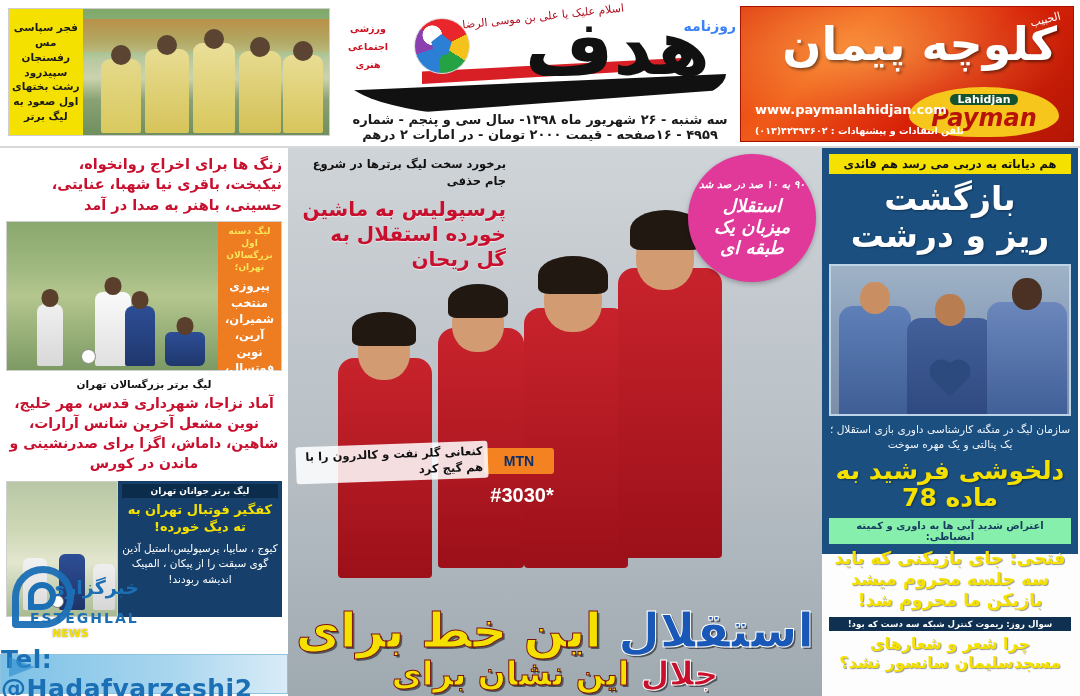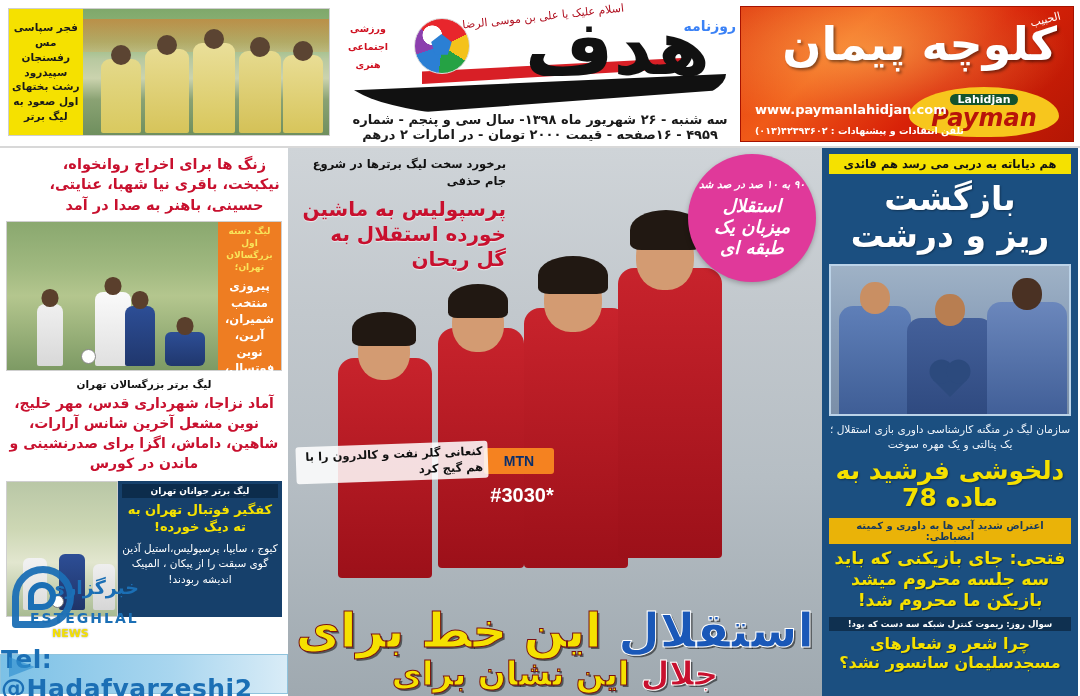--- a/index.html
+++ b/index.html
@@ -219,21 +219,21 @@
   .body-area {
     position: absolute;
     top: 148px; left: 0;
     width: 1080px; height: 548px;
   }
 
   
   .col-right {
     position: absolute;
     right: 0; top: 0;
-    width: 258px; height: 548px;
+    width: 258px; height: 406px;
     background: #1b4f80;
     border-right: 2px solid #ffffff;
     padding: 6px 7px;
   }
   .kicker-yellow {
     background: #f5e100;
     color: #111;
     font-size: 11.5px;
     font-weight: bold;
     text-align: center;
@@ -289,21 +289,21 @@
     color: #f5e100;
     font-size: 25px;
     font-weight: bold;
     text-align: center;
     line-height: 1.1;
     direction: rtl;
     margin-top: 4px;
     text-shadow: 1px 1px 2px rgba(0,0,0,.4);
   }
   .kicker-white-bar {
-    background: #eab308;
+    background: #86efac;
     color: #16395e;
     font-size: 10px;
     font-weight: bold;
     text-align: center;
     padding: 2px 3px;
     direction: rtl;
     margin-top: 6px;
   }
   .headline-yellow-mid {
     color: #f5e100;
@@ -436,21 +436,20 @@
     left: 0; top: 0;
     width: 288px; height: 548px;
     background: #ffffff;
     border-left: 0;
     padding: 4px 6px;
   }
   .lead-red {
     color: #c8102e;
     font-size: 14.5px;
     font-weight: bold;
-    text-align: center;
     direction: rtl;
     line-height: 1.4;
     padding: 2px 0 6px;
     margin-left: 41px;
   }
   .left-photo-row {
     display: flex;
     height: 150px;
     border: 1px solid #cfcfcf;
   }

